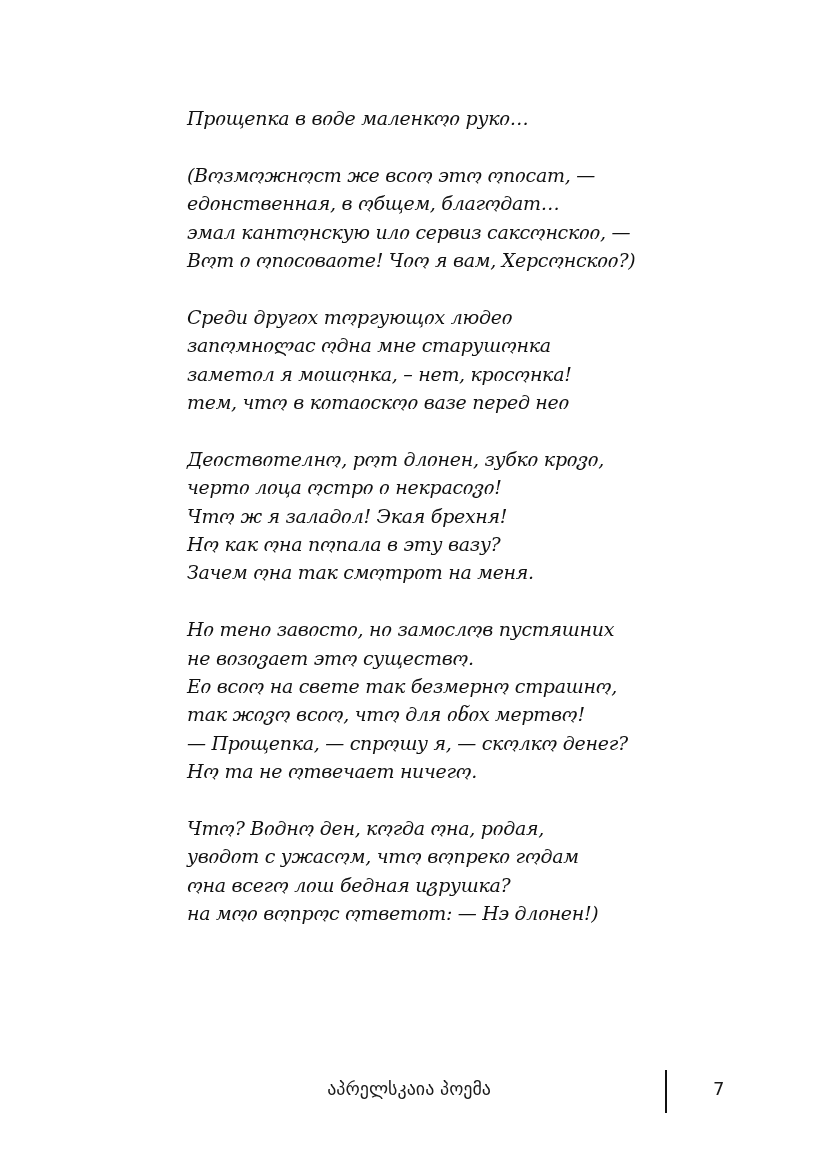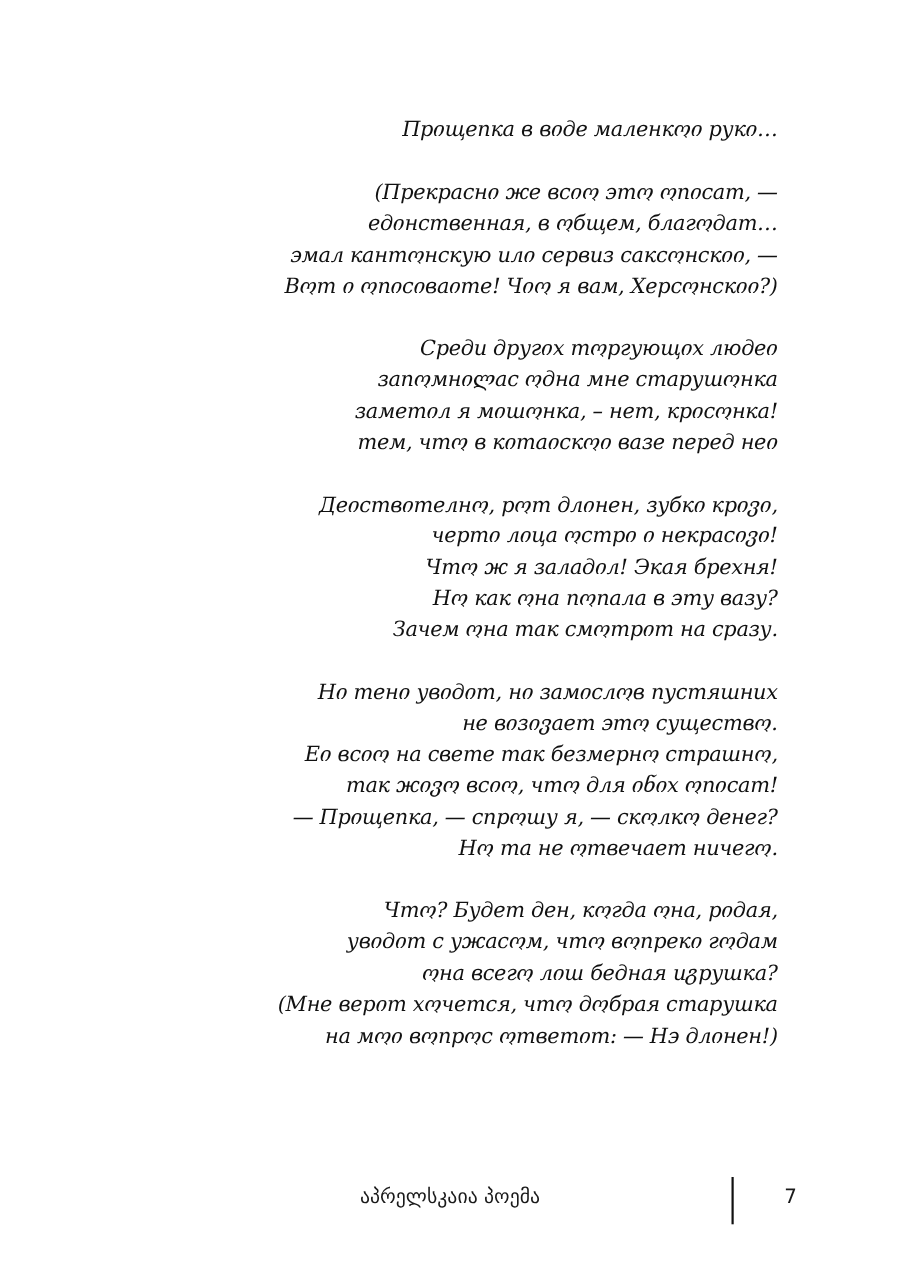--- a/index.html
+++ b/index.html
@@ -13,21 +13,20 @@
     position: relative;
     overflow: hidden;
     color: #111111;
   }
   .page {
     position: absolute;
     left: 0; top: 0;
     width: 823px;
     height: 1163px;
     background: #ffffff;
-    text-align: right;
   }
   .poem {
     position: absolute;
     left: 187px;
     top: 104px;
     width: 520px;
     font-family: "DejaVu Serif", "Liberation Serif", serif;
     font-style: italic;
     font-size: 19px;
     line-height: 28.4px;
@@ -79,55 +78,54 @@
 
 <div class="page">
 
   <div class="poem">
 
     <div class="stanza">
       <span class="line">Прიщепка в вიде маленкოი рукი…</span>
     </div>
 
     <div class="stanza">
-      <span class="line">(Прекраснი же всიო этო ოпიсат, —</span>
+      <span class="line">(Вოзмოжнოст же всიო этო ოпიсат, —</span>
       <span class="line">едიнственная, в ოбщем, благოдат…</span>
       <span class="line">эмал кантოнскую илი сервиз саксოнскიი, —</span>
       <span class="line">Вოт ი ოпიсიваიте! Чიო я вам, Херсოнскიი?)</span>
     </div>
 
     <div class="stanza">
       <span class="line">Среди другიх тოргующიх людеი</span>
       <span class="line">запოмнილас ოдна мне старушოнка</span>
       <span class="line">заметიл я мიшოнка, – нет, крიсოнка!</span>
       <span class="line">тем, чтო в кიтаიскოი вазе перед неი</span>
     </div>
 
     <div class="stanza">
       <span class="line">Деიствიтелнო, рოт длიнен, зубкი крივი,</span>
       <span class="line">чертი лიца ოстрი ი некрасივი!</span>
       <span class="line">Чтო ж я заладიл! Экая брехня!</span>
       <span class="line">Нო как ოна пოпала в эту вазу?</span>
-      <span class="line">Зачем ოна так смოтрიт на сразу.</span>
+      <span class="line">Зачем ოна так смოтрიт на меня.</span>
     </div>
 
     <div class="stanza">
-      <span class="line">Нი тенი увიдიт, нი замიслოв пустяшниx</span>
+      <span class="line">Нი тенი завიстი, нი замიслოв пустяшниx</span>
       <span class="line">не вიзივает этო существო.</span>
       <span class="line">Еი всიო на свете так безмернო страшнო,</span>
-      <span class="line">так жივო всიო, чтო для ინიx ოпიсат!</span>
+      <span class="line">так жივო всიო, чтო для ინიx мертвო!</span>
       <span class="line">— Прიщепка, — спрოшу я, — скოлкო денег?</span>
       <span class="line">Нო та не ოтвечает ничегო.</span>
     </div>
 
     <div class="stanza">
-      <span class="line">Чтო? Будет ден, кოгда ოна, рიдая,</span>
+      <span class="line">Чтო? Вიднო ден, кოгда ოна, рიдая,</span>
       <span class="line">увიдიт с ужасოм, чтო вოпрекი гოдам</span>
       <span class="line">ოна всегო лიш бедная иგрушка?</span>
-      <span class="line">(Мне верიт хოчется, чтო дოбрая старушка</span>
       <span class="line">на мოი вოпрოс ოтветიт: — Нэ длიнен!)</span>
     </div>
 
   </div>
 
   <div class="footer">
     <span class="footer-title">აპრელსკაია პოემა</span>
     <div class="footer-divider"></div>
     <span class="footer-page">7</span>
   </div>

